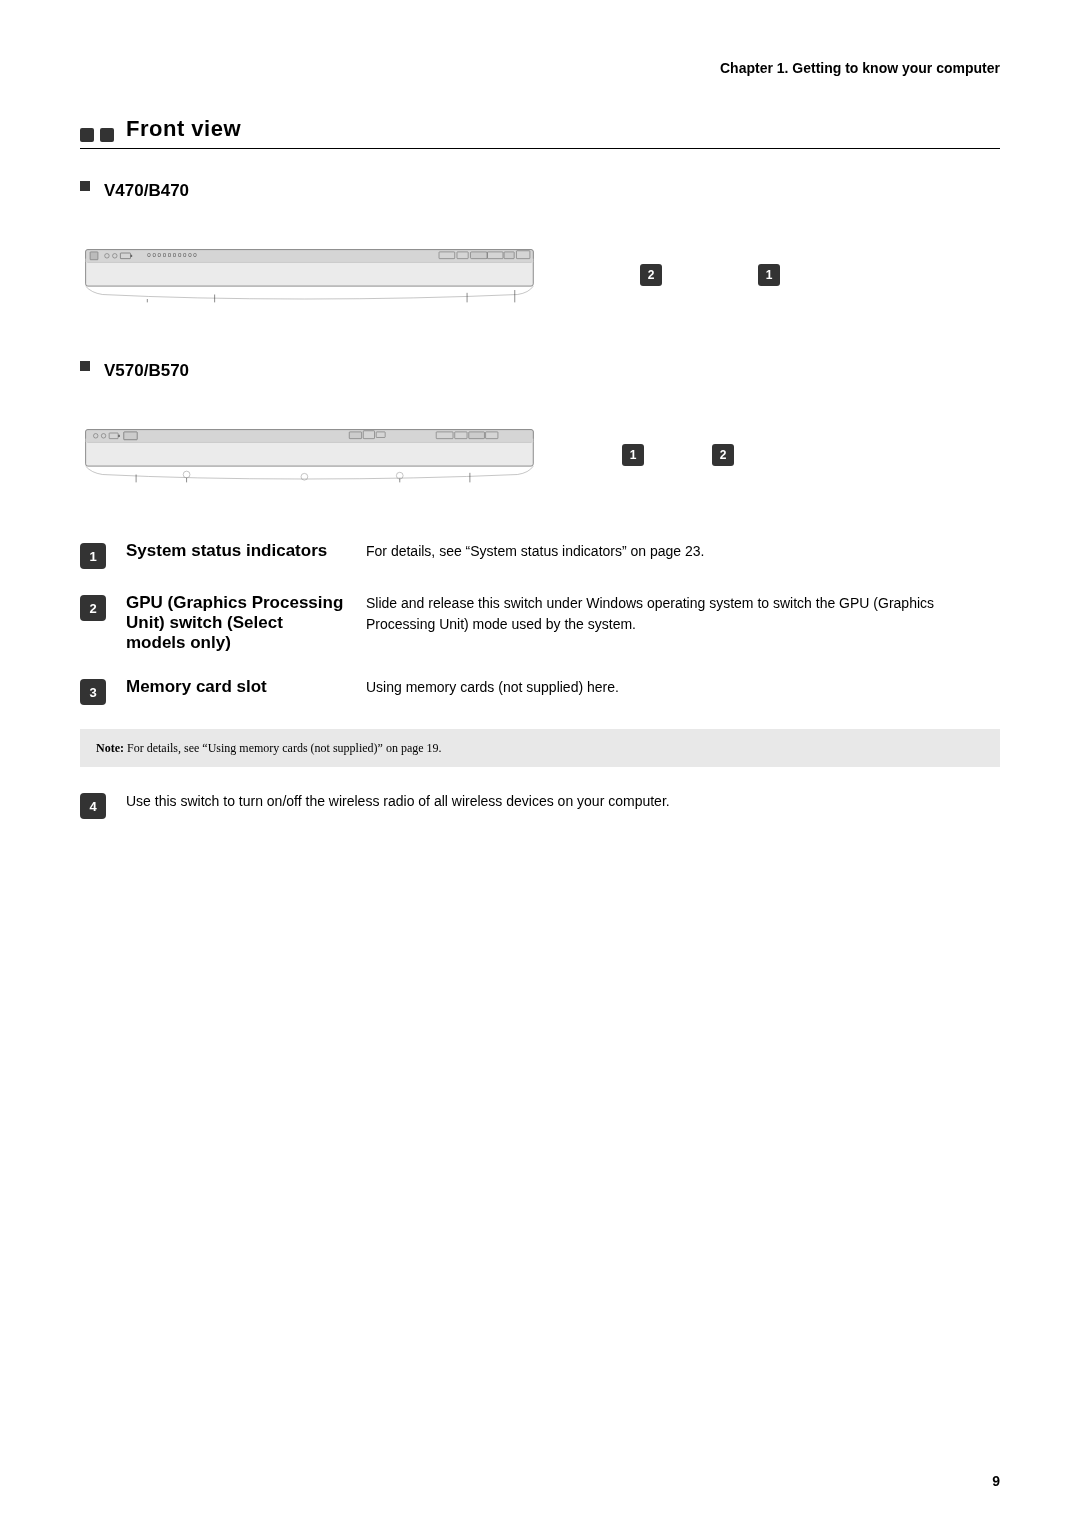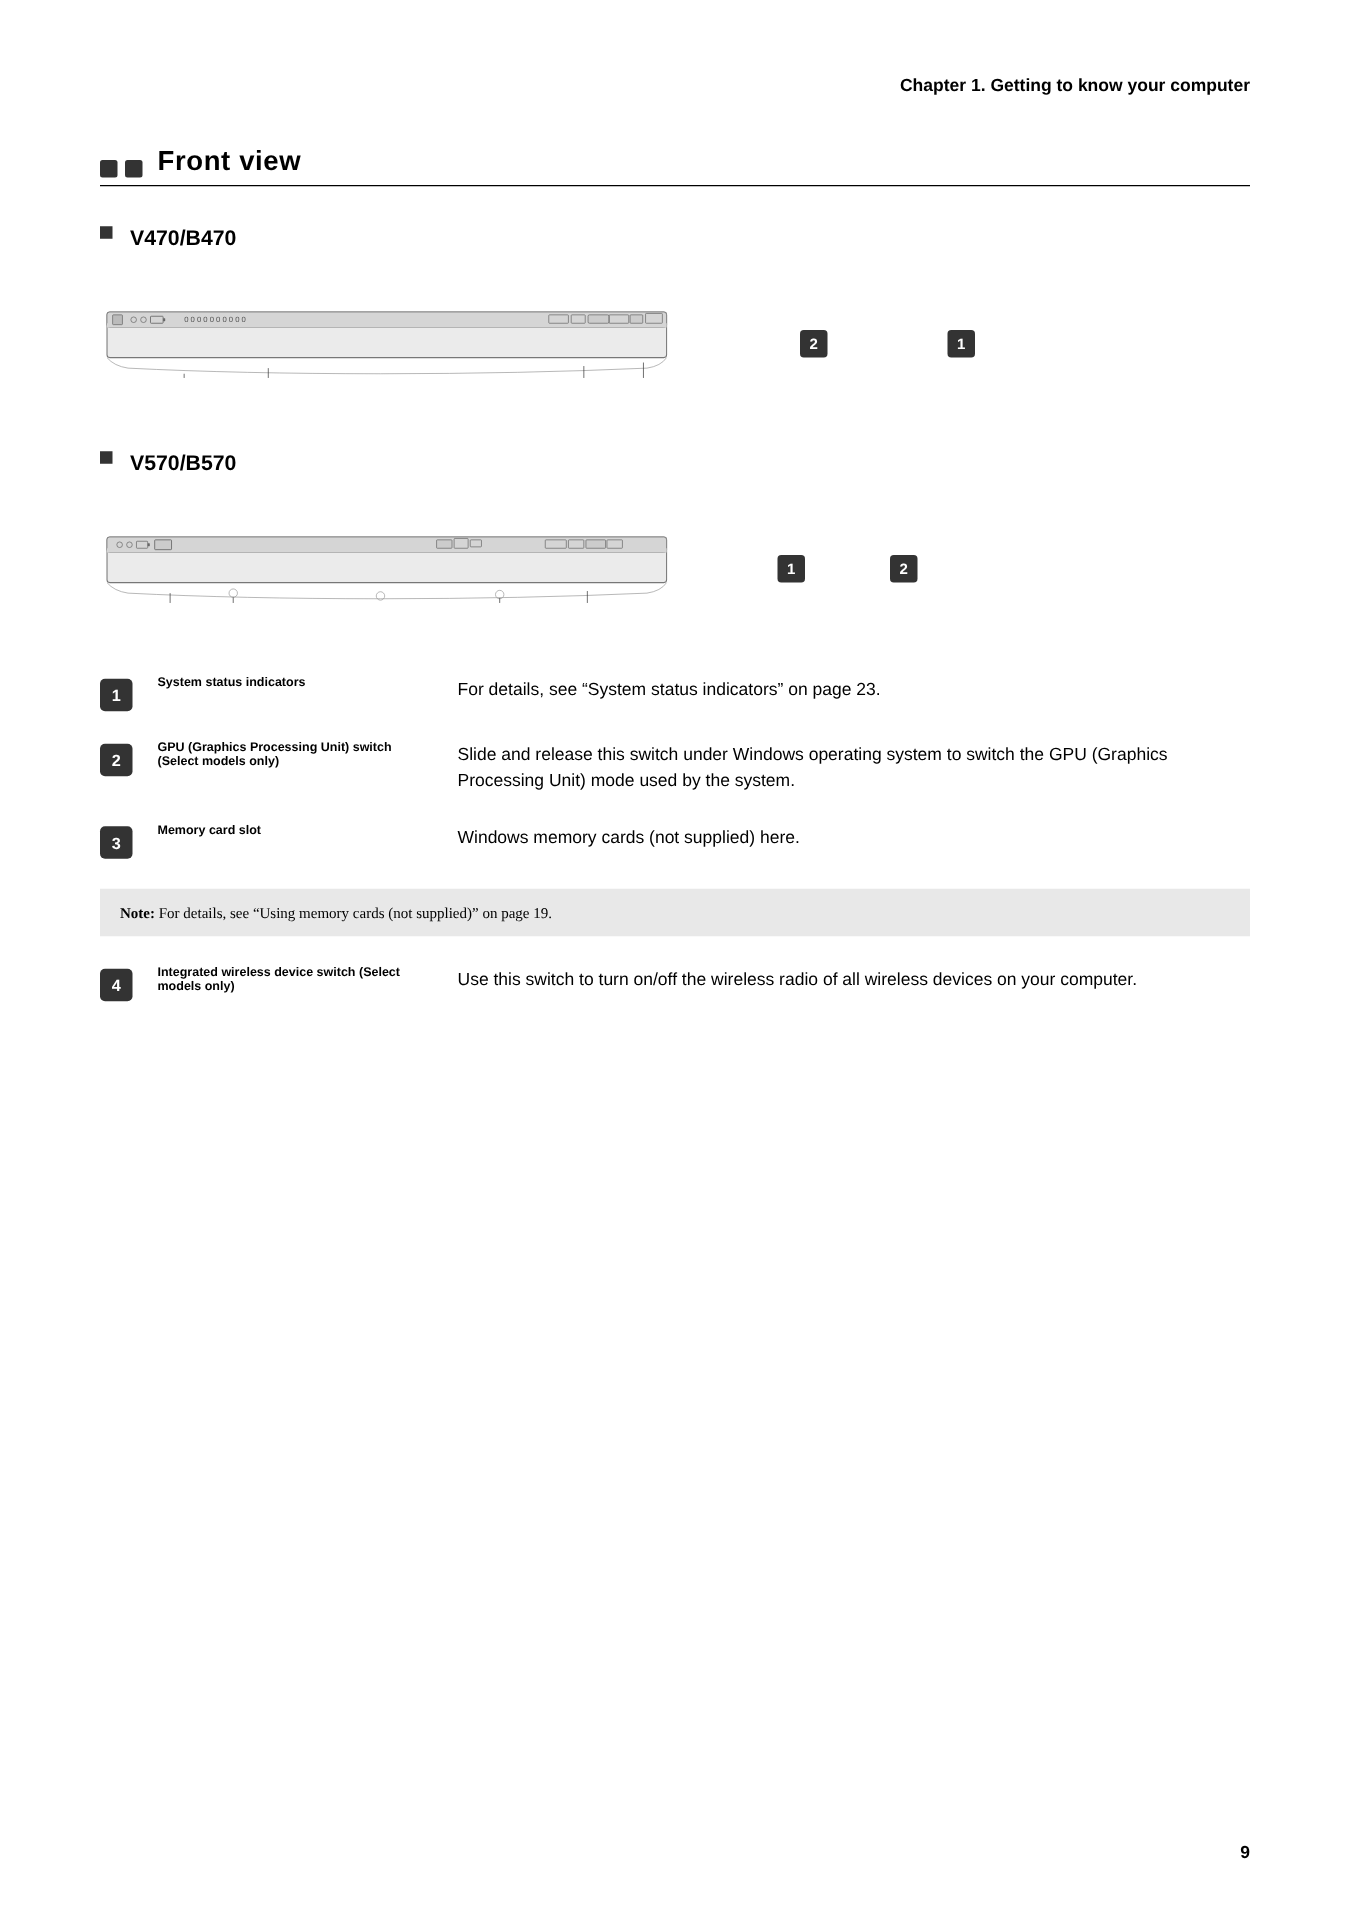--- a/index.html
+++ b/index.html
@@ -115,21 +115,21 @@
       display: flex;
       align-items: center;
       justify-content: center;
       flex-shrink: 0;
       margin-top: 2px;
     }
 
     .desc-term {
       width: 220px;
       font-weight: bold;
-      font-size: 10px;
+      font-size: 17px;
       flex-shrink: 0;
     }
 
     .desc-def {
       flex: 1;
       font-size: 14px;
       line-height: 1.5;
     }
 
     .note-box {
@@ -302,31 +302,30 @@
 
     <div class="desc-row">
       <div class="desc-number">2</div>
       <div class="desc-term">GPU (Graphics Processing Unit) switch (Select models only)</div>
       <div class="desc-def">Slide and release this switch under Windows operating system to switch the GPU (Graphics Processing Unit) mode used by the system.</div>
     </div>
 
     <div class="desc-row">
       <div class="desc-number">3</div>
       <div class="desc-term">Memory card slot</div>
-      <div class="desc-def">Windows memory cards (not supplied) here.</div>
+      <div class="desc-def">Using memory cards (not supplied) here.</div>
     </div>
 
     <div class="note-box">
       <span style="font-weight:bold;">Note:</span>
       <span> For details, see “Using memory cards (not supplied)” on page 19.</span>
     </div>
 
     <div class="desc-row">
       <div class="desc-number">4</div>
-      <div class="desc-term">Integrated wireless device switch (Select models only)</div>
       <div class="desc-def">Use this switch to turn on/off the wireless radio of all wireless devices on your computer.</div>
     </div>
 
   </div>
 
   <div class="page-number">9</div>
 
 </div>
 
 </body></html>

